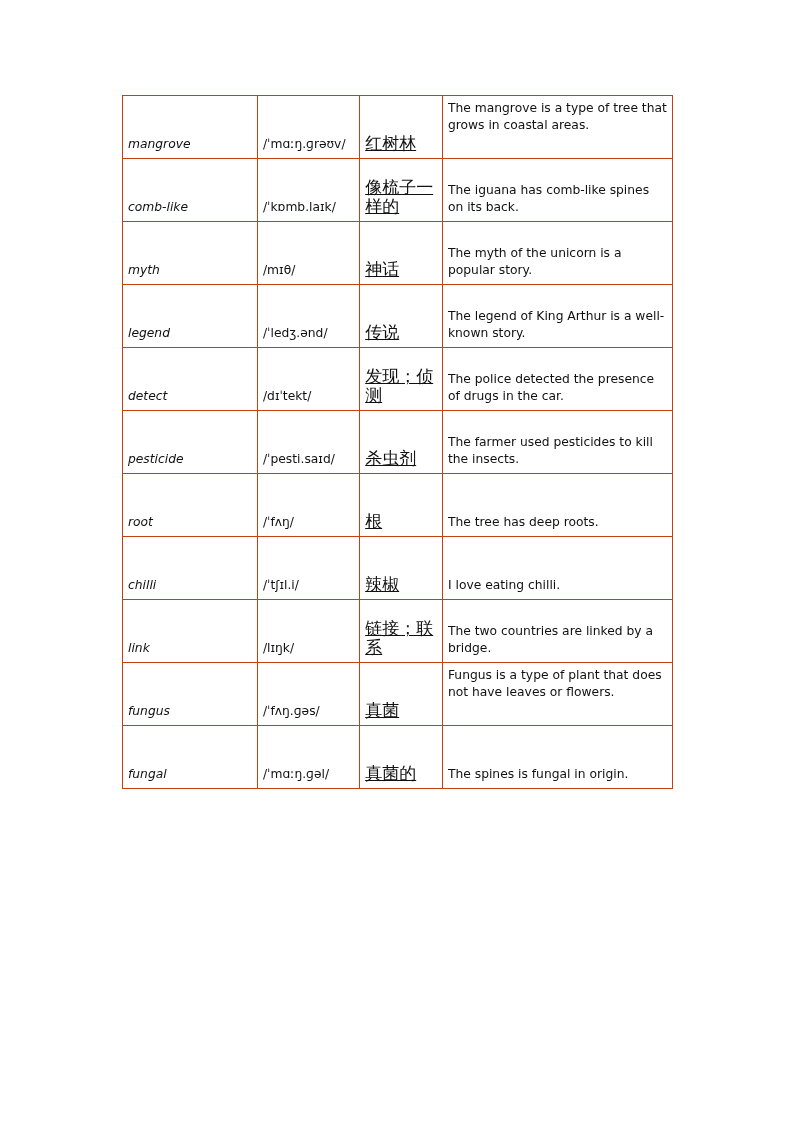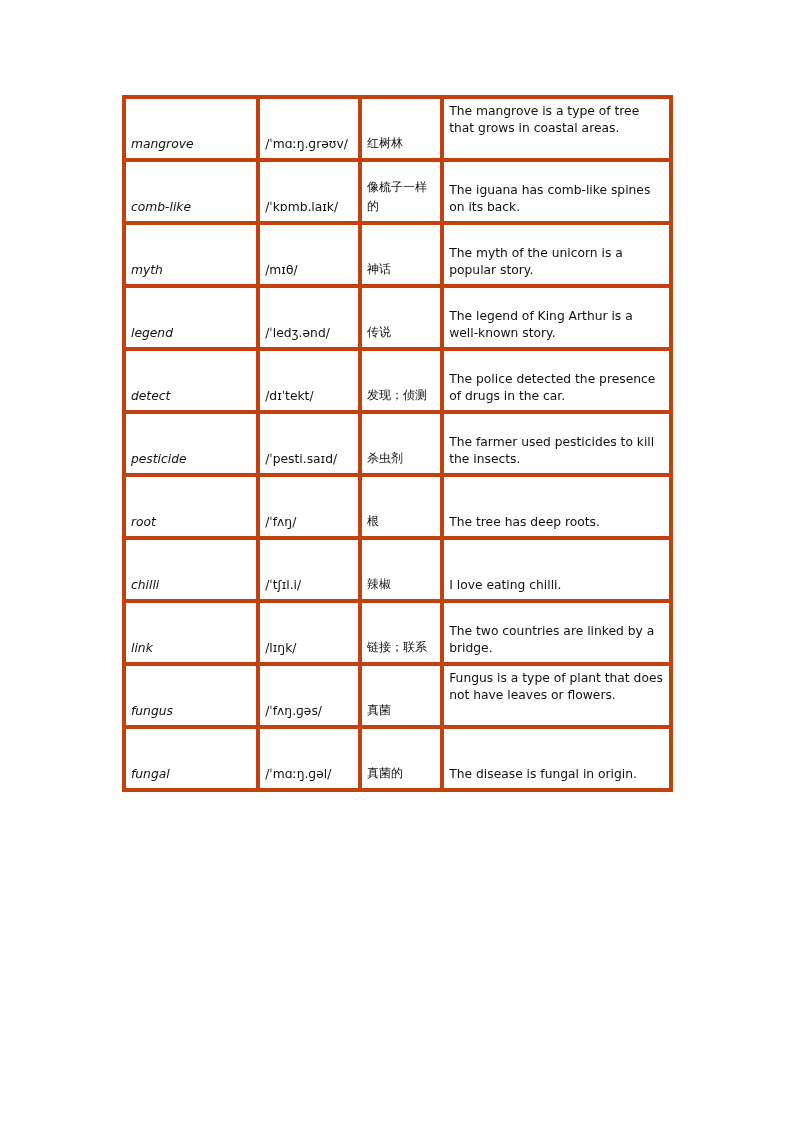--- a/index.html
+++ b/index.html
@@ -28,34 +28,34 @@
     position: absolute;
     left: 122px;
     top: 95px;
     width: 551px;
     border-collapse: collapse;
     table-layout: fixed;
     background: #ffffff;
   }
 
   table.vocab-table td {
-    border: 4px solid #c2410c;
+    border: 1px solid #c2410c;
     padding: 0 5px 5px 5px;
     vertical-align: bottom;
     font-size: 12.3px;
     line-height: 17px;
     height: 63px;
     box-sizing: border-box;
     color: #111111;
     font-family: "DejaVu Sans", "Liberation Sans", sans-serif;
   }
 
   table.vocab-table td.cell-word    { width: 132px; font-style: italic; }
   table.vocab-table td.cell-ipa     { width: 100px; }
-  table.vocab-table td.cell-zh      { width: 81px; font-size: 12px; line-height: 19px; }
+  table.vocab-table td.cell-zh      { width: 81px; font-size: 17px; line-height: 19px; text-decoration: underline; }
   table.vocab-table td.cell-sent    { width: 225px; }
 
   
   table.vocab-table td.cell-sent.align-top { vertical-align: top; padding-top: 4px; }
 </style>
 </head>
 <body>
 
 <div id="vocab-page">
   <table class="vocab-table">
@@ -117,17 +117,17 @@
         <tr>
           <td class="cell-word">fungus</td>
           <td class="cell-ipa">/ˈfʌŋ.ɡəs/</td>
           <td class="cell-zh">真菌</td>
           <td class="cell-sent align-top">Fungus is a type of plant that does not have leaves or flowers.</td>
         </tr>
         <tr>
           <td class="cell-word">fungal</td>
           <td class="cell-ipa">/ˈmɑːŋ.ɡəl/</td>
           <td class="cell-zh">真菌的</td>
-          <td class="cell-sent">The disease is fungal in origin.</td>
+          <td class="cell-sent">The spines is fungal in origin.</td>
         </tr>
       </tbody>
   </table>
 </div>
 
 </body></html>

